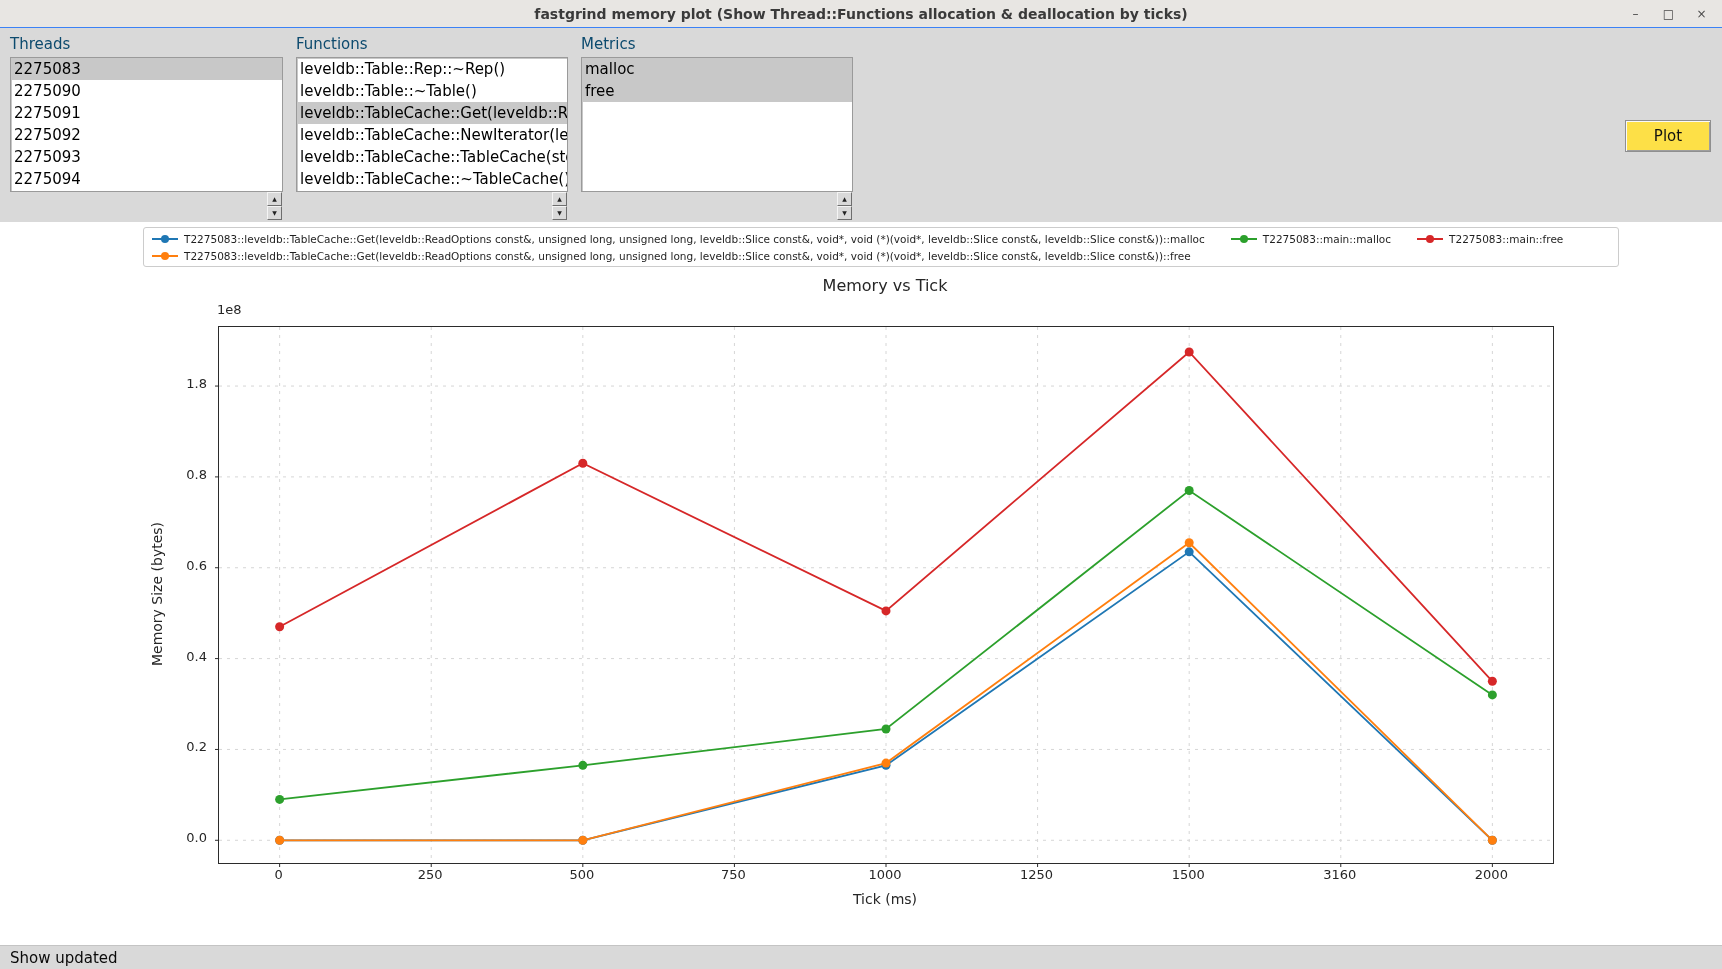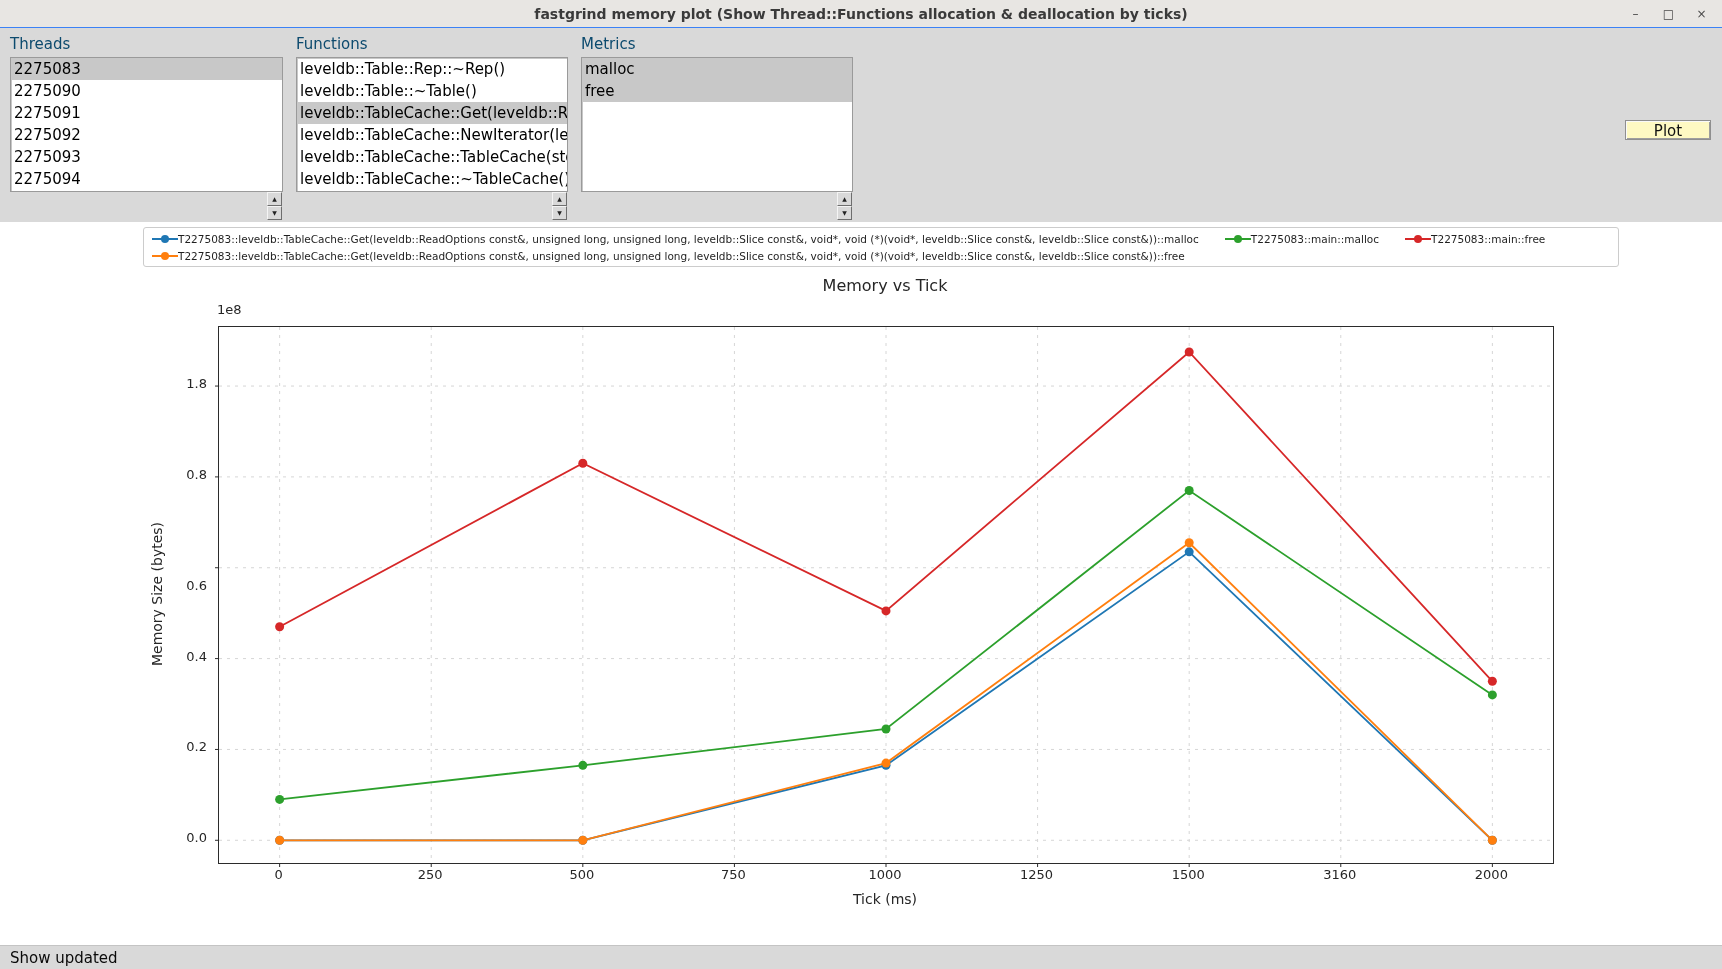--- a/index.html
+++ b/index.html
@@ -27,34 +27,34 @@
     overflow:hidden;font-size:15px;color:#000;
   }
   .lb-row{height:22px;line-height:22px;padding:0 3px;white-space:nowrap;overflow:hidden;}
   .lb-row.sel{background:#c8c8c8;}
   .mini-scrollbar{position:absolute;top:164px;width:15px;height:28px;display:flex;flex-direction:column;}
   .sb-btn{
     flex:1;background:#d9d9d9;border:1px solid;border-color:#f4f4f4 #6e6e6e #6e6e6e #f4f4f4;
     display:flex;align-items:center;justify-content:center;font-size:6px;color:#222;line-height:1;
   }
   .plot-btn{
-    position:absolute;left:1625px;top:92px;width:86px;height:20px;
-    background:#fef9c3;border:1px solid #8f8f8f;
+    position:absolute;left:1625px;top:92px;width:86px;height:32px;
+    background:#fde047;border:1px solid #8f8f8f;
     box-shadow:inset 1px 1px 0 #f9f9f9, inset -1px -1px 0 #9e9e9e;
     font-family:inherit;font-size:15px;color:#111;
   }
   
   .figure{position:absolute;left:0;top:222px;width:1722px;height:723px;background:#ffffff;}
   .legend{
     position:absolute;left:143px;top:5px;width:1474px;height:38px;
     background:#fff;border:1px solid #cccccc;border-radius:3px;
     display:flex;flex-direction:column;justify-content:center;gap:2px;overflow:hidden;
   }
   .legend-row{display:flex;align-items:center;gap:26px;padding-left:8px;height:15px;}
-  .legend-entry{display:flex;align-items:center;white-space:nowrap;
+  .legend-entry{display:flex;align-items:center;gap:6px;white-space:nowrap;
     font-size:10.5px;color:#1f1f1f;}
   .swatch{position:relative;width:26px;height:10px;flex:0 0 26px;}
   .sw-line{position:absolute;left:0;right:0;top:4px;height:2px;}
   .sw-dot{position:absolute;left:50%;top:50%;width:8px;height:8px;border-radius:50%;
     transform:translate(-50%,-50%);}
   .chart-title{position:absolute;left:218px;top:54px;width:1334px;text-align:center;
     font-size:16px;color:#262626;}
   .offset-text{position:absolute;left:217px;top:80px;font-size:13px;color:#262626;}
   .axes{position:absolute;left:218px;top:104px;width:1334px;height:536px;
     border:1px solid #2b2b2b;box-sizing:content-box;}
@@ -237,21 +237,21 @@
         <div class="tick-label x-tick" style="left: 667px;">1000</div>
         <div class="tick-label x-tick" style="left: 818.591px;">1250</div>
         <div class="tick-label x-tick" style="left: 970.182px;">1500</div>
         <div class="tick-label x-tick" style="left: 1121.77px;">3160</div>
         <div class="tick-label x-tick" style="left: 1273.36px;">2000</div>
       </div>
     <div id="y-tick-labels">
         <div class="tick-label y-tick" style="position: absolute; right: 0px; top: 504.288px;">0.0</div>
         <div class="tick-label y-tick" style="position: absolute; right: 0px; top: 413.441px;">0.2</div>
         <div class="tick-label y-tick" style="position: absolute; right: 0px; top: 322.593px;">0.4</div>
-        <div class="tick-label y-tick" style="position: absolute; right: 0px; top: 231.746px; margin-top: 20px;">0.6</div>
+        <div class="tick-label y-tick" style="position: absolute; right: 0px; top: 231.746px;">0.6</div>
         <div class="tick-label y-tick" style="position: absolute; right: 0px; top: 140.898px;">0.8</div>
         <div class="tick-label y-tick" style="position: absolute; right: 0px; top: 50.0508px;">1.8</div>
       </div>
 
     <div class="xlabel">Tick (ms)</div>
     <div class="ylabel">Memory Size (bytes)</div>
   </div>
 
   <div class="statusbar">
     <span class="status-text">Show updated</span>

